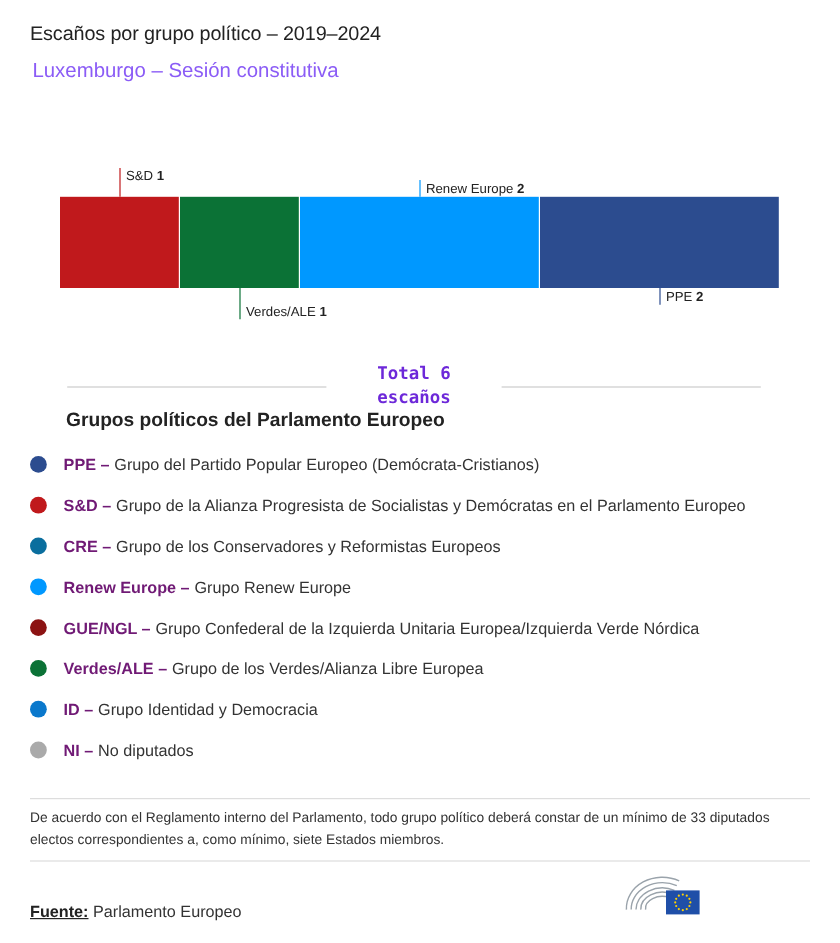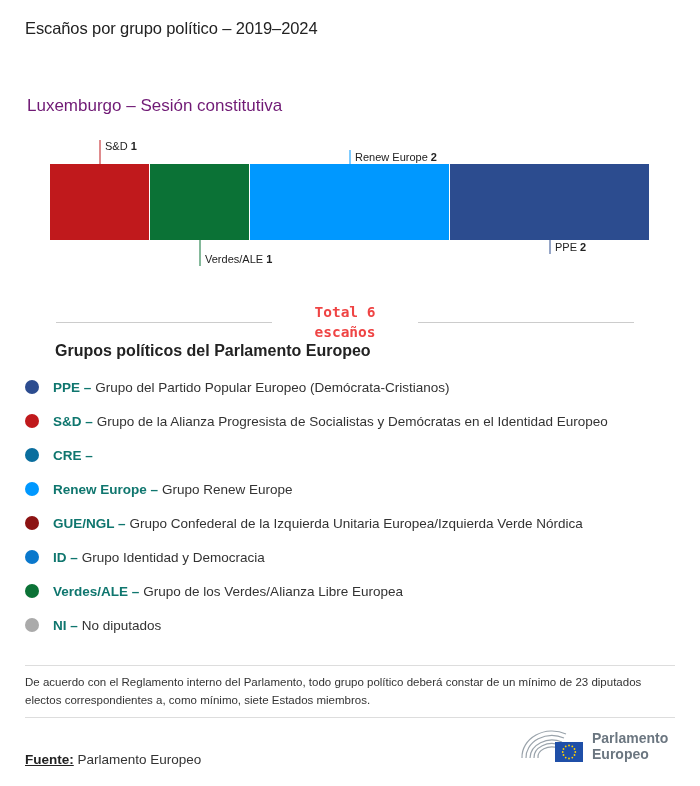--- a/index.html
+++ b/index.html
@@ -1,28 +1,28 @@
 <!DOCTYPE html>
 <html><head>
 <meta charset="utf-8">
 <style>
   * { box-sizing: border-box; margin: 0; padding: 0; }
   html, body { width: 700px; height: 786px; background: #ffffff; overflow: hidden; }
   body { font-family: "Liberation Sans", "DejaVu Sans", sans-serif; color: #222; position: relative; }
   .title { position: absolute; left: 25px; top: 19px; font-size: 16.5px; font-weight: normal; color: #222; letter-spacing: -0.1px; }
-  .subtitle { position: absolute; left: 27px; top: 49px; font-size: 17px; color: #701a75; margin-top: 47px; }
+  .subtitle { position: absolute; left: 27px; top: 49px; font-size: 17px; color: #8b5cf6; }
   #chart { position: absolute; left: 0; top: 130px; width: 700px; height: 150px; }
   .total { position: absolute; left: 272px; top: 302px; width: 146px; text-align: center;
-           font-family: "DejaVu Sans Mono", monospace; font-weight: bold; font-size: 14.5px; line-height: 20px; color: #ef4444; }
+           font-family: "DejaVu Sans Mono", monospace; font-weight: bold; font-size: 14.5px; line-height: 20px; color: #6d28d9; }
   .total-line { position: absolute; top: 322px; height: 1px; background: #cccccc; }
   .legend-title { position: absolute; left: 25px; top: 342px; font-size: 16px; font-weight: bold; color: #222; margin-left: 30px; }
   .legend { position: absolute; left: 25px; top: 370px; }
   .legend-item { display: flex; align-items: center; height: 34px; font-size: 13.5px; color: #333; white-space: nowrap; }
   .legend-dot { width: 14px; height: 14px; border-radius: 50%; margin-right: 14px; flex: 0 0 14px; }
-  .legend-abbr { font-weight: bold; color: #0f766e; margin-right: 4px; }
+  .legend-abbr { font-weight: bold; color: #701a75; margin-right: 4px; }
   .note-line { position: absolute; left: 25px; width: 650px; height: 1px; background: #dddddd; }
   .note { position: absolute; left: 25px; top: 673px; width: 640px; font-size: 11.5px; line-height: 18px; color: #333; }
   .source { position: absolute; left: 25px; top: 752px; font-size: 13.5px; color: #333; }
   .source b { color: #222; text-decoration: underline; }
   .logo { position: absolute; left: 520px; top: 728px; display: flex; align-items: center; }
   .logo-text { margin-left: 8px; font-size: 14px; font-weight: bold; color: #6b7680; line-height: 16px; }
 </style>
 </head>
 <body>
 
@@ -54,55 +54,56 @@
 <div class="legend-title">Grupos políticos del Parlamento Europeo</div>
 <div class="legend" id="legend">
     <div class="legend-item">
       <span class="legend-dot" style="background: rgb(44, 76, 143);"></span>
       <span class="legend-abbr">PPE –</span>
       <span>Grupo del Partido Popular Europeo (Demócrata-Cristianos)</span>
     </div>
     <div class="legend-item">
       <span class="legend-dot" style="background: rgb(192, 25, 28);"></span>
       <span class="legend-abbr">S&amp;D –</span>
-      <span>Grupo de la Alianza Progresista de Socialistas y Demócratas en el Identidad Europeo</span>
+      <span>Grupo de la Alianza Progresista de Socialistas y Demócratas en el Parlamento Europeo</span>
     </div>
     <div class="legend-item">
       <span class="legend-dot" style="background: rgb(10, 110, 158);"></span>
       <span class="legend-abbr">CRE –</span>
+      <span>Grupo de los Conservadores y Reformistas Europeos</span>
     </div>
     <div class="legend-item">
       <span class="legend-dot" style="background: rgb(0, 152, 255);"></span>
       <span class="legend-abbr">Renew Europe –</span>
       <span>Grupo Renew Europe</span>
     </div>
     <div class="legend-item">
       <span class="legend-dot" style="background: rgb(140, 19, 19);"></span>
       <span class="legend-abbr">GUE/NGL –</span>
       <span>Grupo Confederal de la Izquierda Unitaria Europea/Izquierda Verde Nórdica</span>
     </div>
     <div class="legend-item">
+      <span class="legend-dot" style="background: rgb(11, 114, 54);"></span>
+      <span class="legend-abbr">Verdes/ALE –</span>
+      <span>Grupo de los Verdes/Alianza Libre Europea</span>
+    </div>
+    <div class="legend-item">
       <span class="legend-dot" style="background: rgb(10, 120, 204);"></span>
       <span class="legend-abbr">ID –</span>
       <span>Grupo Identidad y Democracia</span>
-    </div>
-    <div class="legend-item">
-      <span class="legend-dot" style="background: rgb(11, 114, 54);"></span>
-      <span class="legend-abbr">Verdes/ALE –</span>
-      <span>Grupo de los Verdes/Alianza Libre Europea</span>
     </div>
     <div class="legend-item">
       <span class="legend-dot" style="background: rgb(170, 170, 170);"></span>
       <span class="legend-abbr">NI –</span>
       <span>No diputados</span>
     </div>
   </div>
 
 <div class="note-line" style="top:665px;"></div>
-<div class="note">De acuerdo con el Reglamento interno del Parlamento, todo grupo político deberá constar de un mínimo de 23 diputados electos correspondientes a, como mínimo, siete Estados miembros.</div>
+<div class="note">De acuerdo con el Reglamento interno del Parlamento, todo grupo político deberá constar de un mínimo de 33 diputados electos correspondientes a, como mínimo, siete Estados miembros.</div>
 <div class="note-line" style="top:717px;"></div>
 
 <div class="source">
   <b>Fuente:</b>
   <span>Parlamento Europeo</span>
 </div>
 
 <div class="logo">
   <svg width="64" height="36" viewBox="0 0 64 36">
     <g fill="none" stroke="#9aa3ab" stroke-width="1.2">
@@ -121,17 +122,13 @@
         <circle cx="54.5" cy="27" r="0.9"></circle>
         <circle cx="52.3" cy="29.6" r="0.9"></circle>
       <circle cx="49" cy="30.5" r="0.9"></circle>
         <circle cx="45.7" cy="29.6" r="0.9"></circle>
         <circle cx="43.5" cy="27" r="0.9"></circle>
       <circle cx="42.7" cy="24" r="0.9"></circle>
         <circle cx="43.5" cy="21" r="0.9"></circle>
         <circle cx="45.7" cy="18.4" r="0.9"></circle>
     </g>
   </svg>
-  <div class="logo-text">
-    <div>Parlamento</div>
-    <div>Europeo</div>
-  </div>
 </div>
 
 </body></html>

